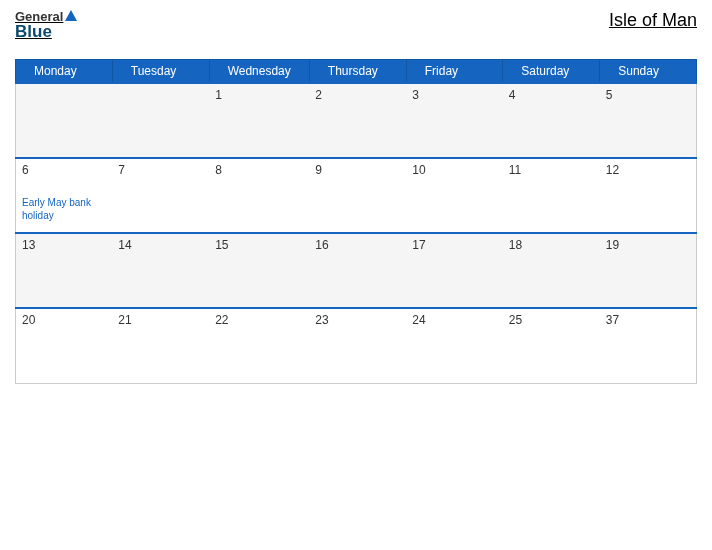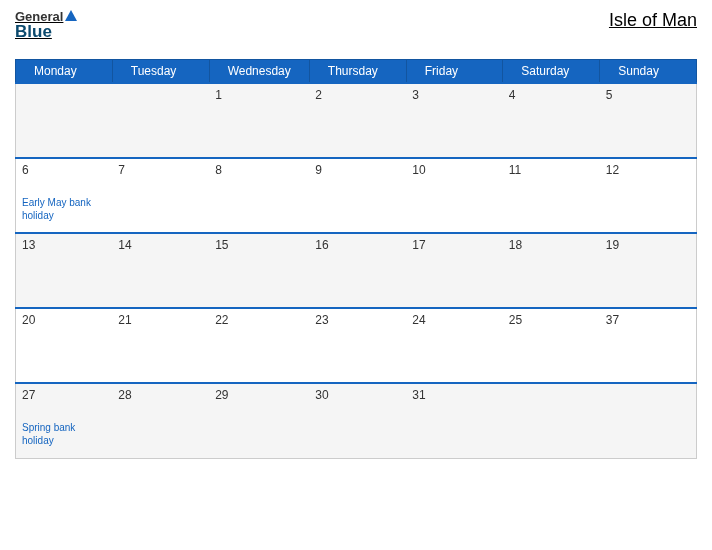--- a/index.html
+++ b/index.html
@@ -213,35 +213,15 @@
           <td>
             <span class="day-number">24</span>
           </td>
           <td>
             <span class="day-number">25</span>
           </td>
           <td>
             <span class="day-number">37</span>
           </td>
         </tr>
-        <tr>
-          <td>
-            <span class="day-number">27</span>
-            <span class="event-text">Spring bank holiday</span>
-          </td>
-          <td>
-            <span class="day-number">28</span>
-          </td>
-          <td>
-            <span class="day-number">29</span>
-          </td>
-          <td>
-            <span class="day-number">30</span>
-          </td>
-          <td>
-            <span class="day-number">31</span>
-          </td>
-          <td></td>
-          <td></td>
-        </tr>
       </tbody>
   </table>
 </div>
 
 </body></html>

